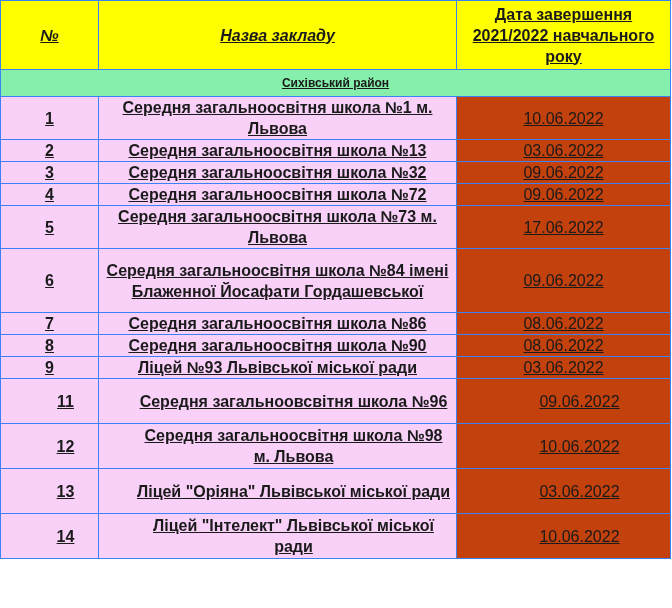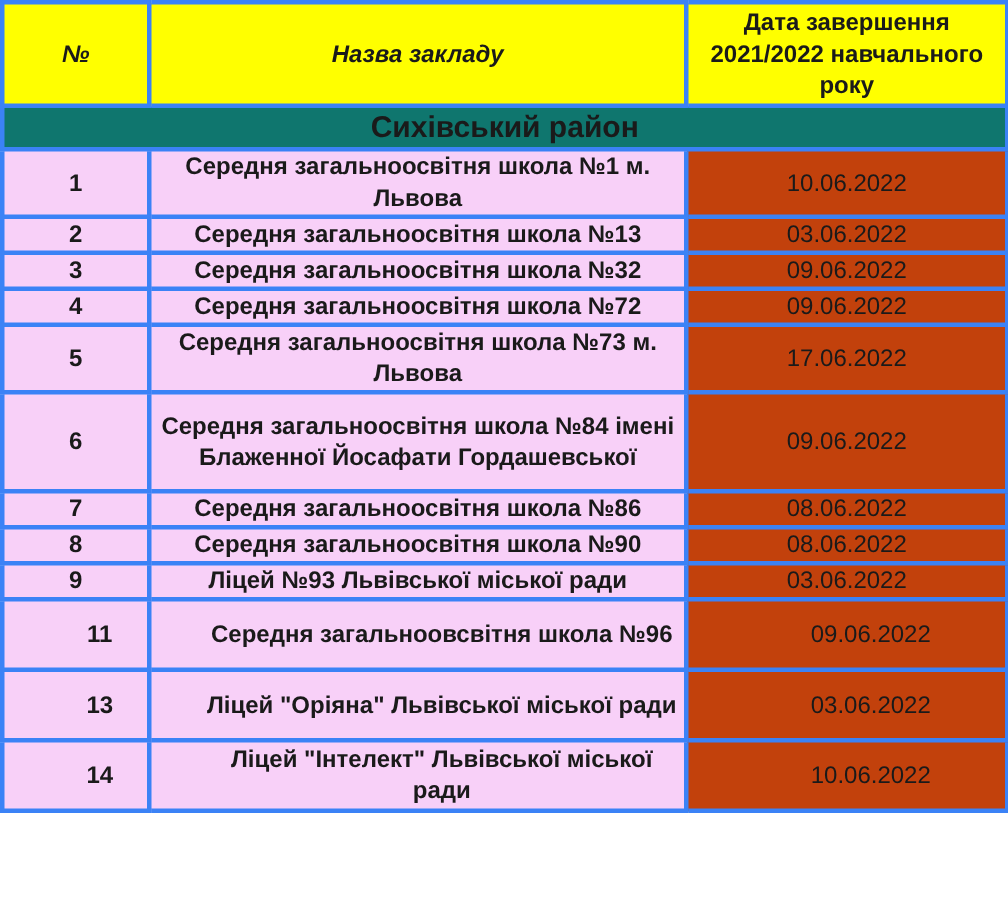--- a/index.html
+++ b/index.html
@@ -6,37 +6,38 @@
     body { width: 672px; height: 608px; overflow: hidden; position: relative; }
     table {
       border-collapse: collapse;
       table-layout: fixed;
       width: 670px;
       font-family: "Liberation Sans", sans-serif;
       font-weight: bold;
       color: #1a1a1a;
     }
     td, th {
-      border: 3px solid #3b82f6;
+      border: 1px solid #3b82f6;
       text-align: center;
       vertical-align: middle;
       padding: 0 4px;
       line-height: 21px;
       font-size: 16px;
+      text-decoration: underline;
     }
     th.hdr {
       background: #ffff00;
       font-style: italic;
       font-size: 16px;
     }
     th.hdr.date { font-style: normal; line-height: 21px; }
     td.district {
-      background: #0f766e;
+      background: #86efac;
       height: 26px;
-      font-size: 20px;
+      font-size: 12px;
       margin-left: 27px;
     }
     td.num, td.name { background: #f8d0f8; }
     td.date { background: #c2410c; font-weight: normal; }
     tr.h2 td { height: 42px; }
     tr.h1 td { height: 21px; }
     tr.h3 td { height: 63px; }
     tr.h2tall td { height: 44px; padding-left: 36px; }
   </style>
 </head>
@@ -107,20 +108,25 @@
       <td class="num">9</td>
       <td class="name">Ліцей №93 Львівської міської ради</td>
       <td class="date">03.06.2022</td>
     </tr>
     <tr class="h2tall">
       <td class="num">11</td>
       <td class="name">Середня загальноовсвітня школа №96</td>
       <td class="date">09.06.2022</td>
     </tr>
     <tr class="h2tall">
+      <td class="num">12</td>
+      <td class="name">Середня загальноосвітня школа №98 м. Львова</td>
+      <td class="date">10.06.2022</td>
+    </tr>
+    <tr class="h2tall">
       <td class="num">13</td>
       <td class="name">Ліцей "Оріяна" Львівської міської ради</td>
       <td class="date">03.06.2022</td>
     </tr>
     <tr class="h2tall">
       <td class="num">14</td>
       <td class="name">Ліцей "Інтелект" Львівської міської ради</td>
       <td class="date">10.06.2022</td>
     </tr>
   </tbody>

